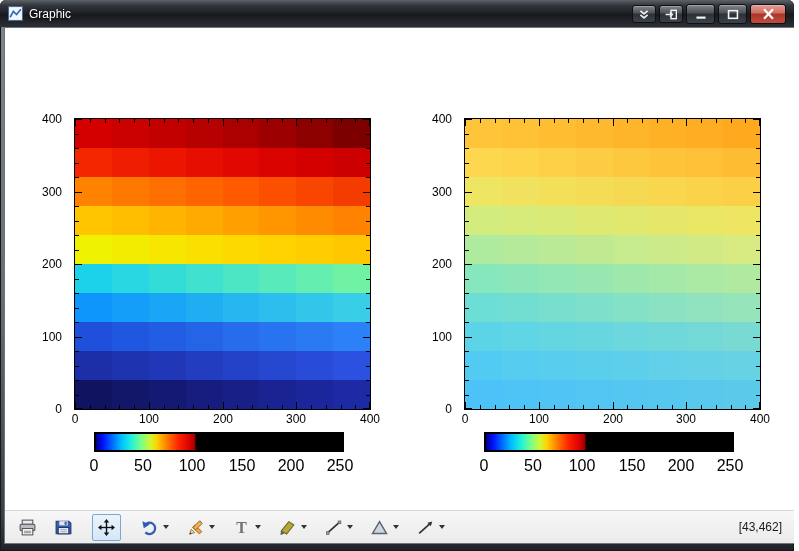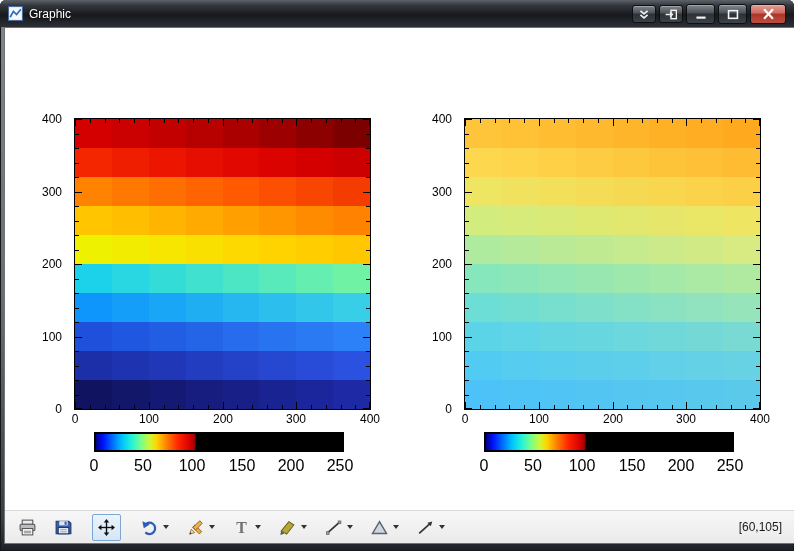--- a/index.html
+++ b/index.html
@@ -608,17 +608,17 @@
           <div class="tool">
             <span class="ticon">
               <svg width="19" height="19" viewBox="0 0 18 18">
                 <line x1="3" y1="14.6" x2="13" y2="5.6" stroke="#333" stroke-width="1.6"></line>
                 <path d="M15.4 3.4 l-4.6 1.2 3.2 3.2 z" fill="#333"></path>
               </svg>
             </span>
             <span class="caret"></span>
           </div>
         </div>
-      <div class="coords">[60,105]</div>
+      <div class="coords">[43,462]</div>
     </div>
   </div>
 
 </div>
 
 </body></html>

